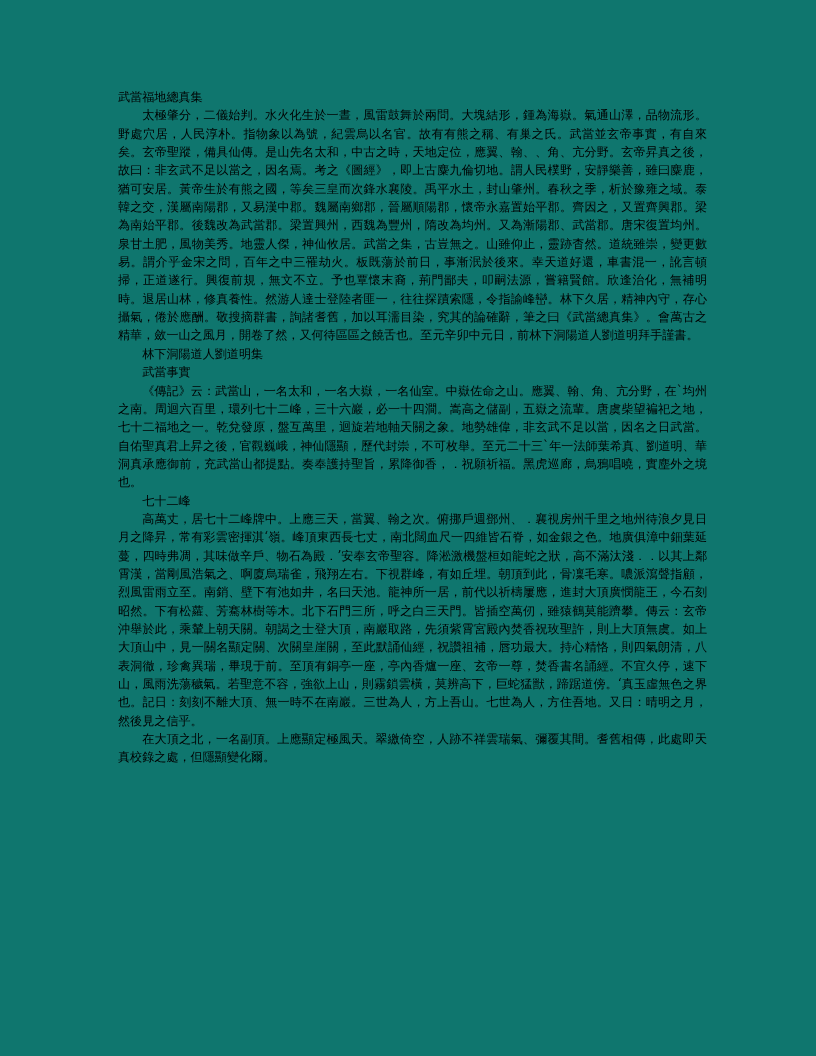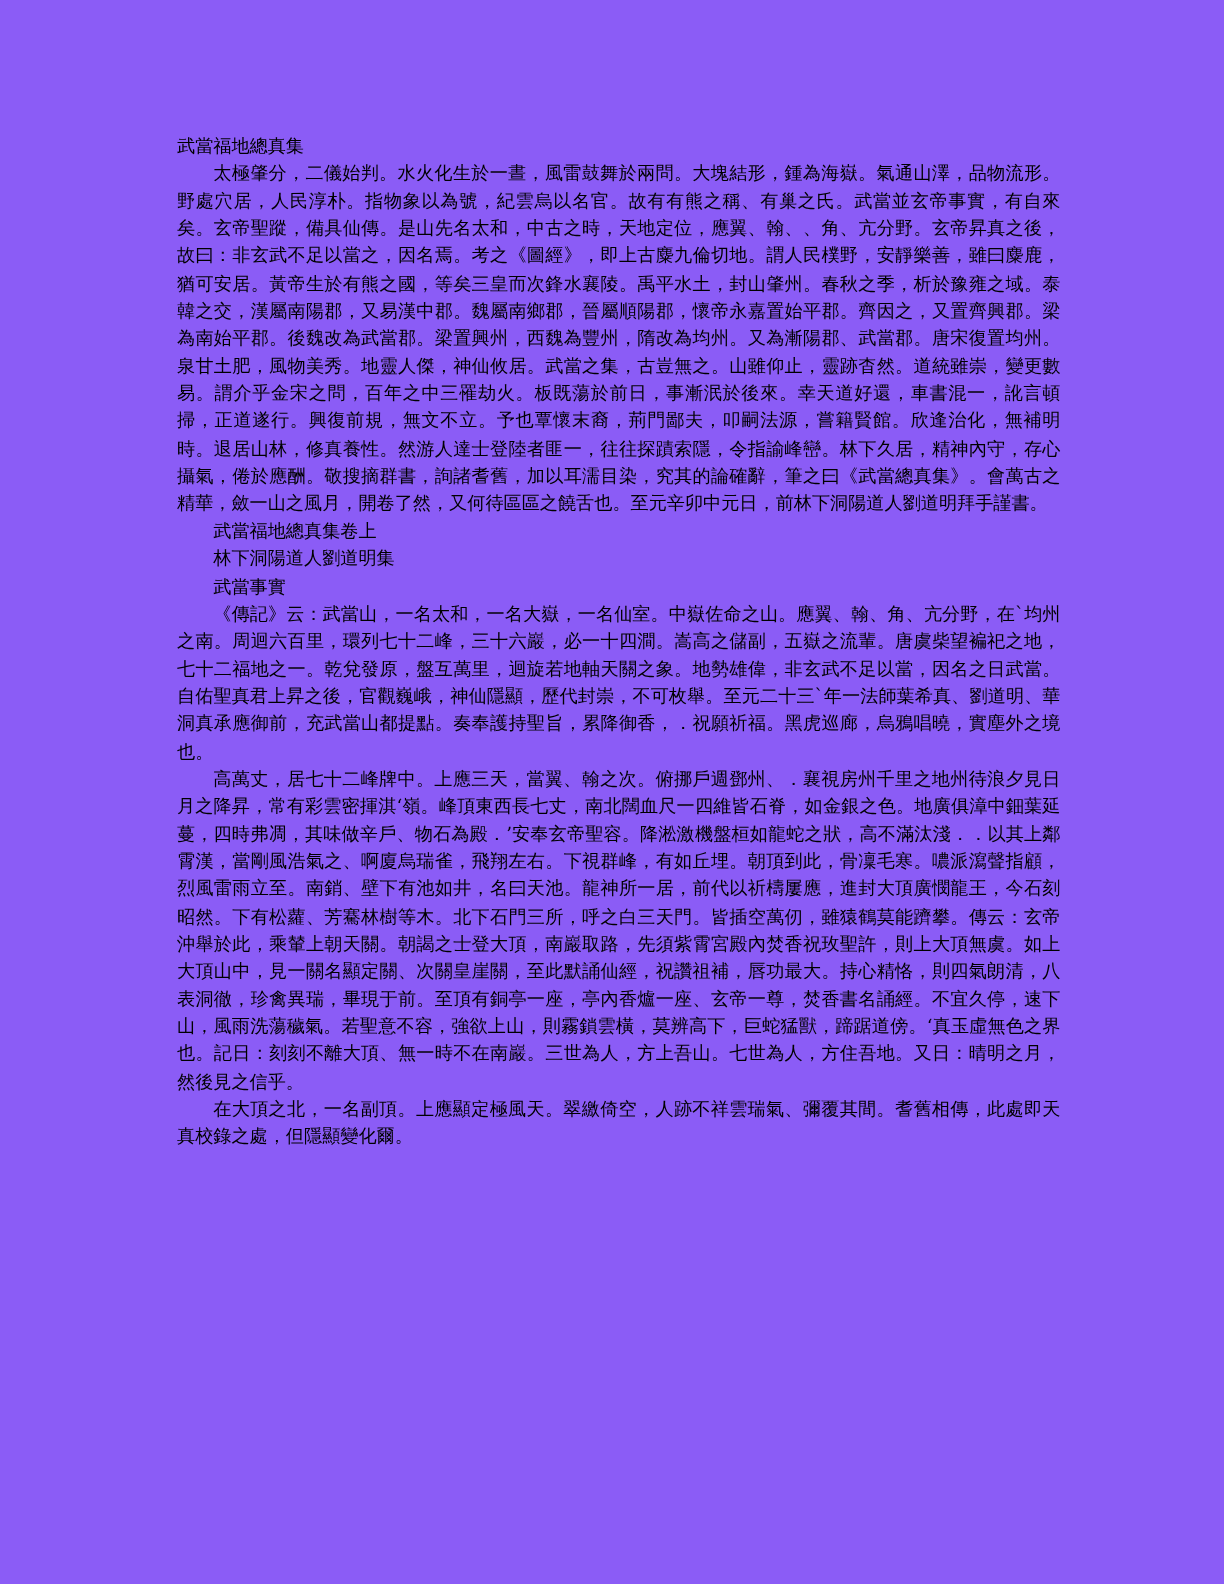--- a/index.html
+++ b/index.html
@@ -13,21 +13,21 @@
     font-family: "DejaVu Serif", "Liberation Serif", serif;
     color: #000000;
     -webkit-font-smoothing: none;
   }
   .page {
     position: relative;
     width: 816px;
     height: 1056px;
     box-sizing: border-box;
     padding: 88px 109px 0 118px;
-    background: #8b5cf6;
+    background: #0f766e;
     overflow: hidden;
   }
   .doc-body {
     font-size: 12.1px;
     line-height: 18.35px;
     text-align: justify;
     text-justify: inter-character;
     letter-spacing: 0px;
     word-break: break-all;
   }
@@ -50,29 +50,29 @@
 
 <div class="page">
   <div class="doc-body">
 
     <p class="para title">武當福地總真集</p>
 
 
 
     <p class="para">太極肇分，二儀始判。水火化生於一晝，風雷鼓舞於兩問。大塊結形，鍾為海嶽。氣通山澤，品物流形。野處穴居，人民淳朴。指物象以為號，紀雲烏以名官。故有有熊之稱、有巢之氏。武當並玄帝事實，有自來矣。玄帝聖蹤，備具仙傳。是山先名太和，中古之時，天地定位，應翼、翰、、角、亢分野。玄帝昇真之後，故曰：非玄武不足以當之，因名焉。考之《圖經》，即上古麋九倫切地。謂人民樸野，安靜樂善，雖曰麋鹿，猶可安居。黃帝生於有熊之國，等矣三皇而次鋒水襄陵。禹平水土，封山肇州。春秋之季，析於豫雍之域。泰韓之交，漢屬南陽郡，又易漢中郡。魏屬南鄉郡，晉屬順陽郡，懷帝永嘉置始平郡。齊因之，又置齊興郡。梁為南始平郡。後魏改為武當郡。梁置興州，西魏為豐州，隋改為均州。又為漸陽郡、武當郡。唐宋復置均州。泉甘土肥，風物美秀。地靈人傑，神仙攸居。武當之集，古豈無之。山雖仰止，靈跡杳然。道統雖崇，變更數易。謂介乎金宋之問，百年之中三罹劫火。板既蕩於前日，事漸泯於後來。幸天道好還，車書混一，訛言頓掃，正道遂行。興復前規，無文不立。予也覃懷末裔，荊門鄙夫，叩嗣法源，嘗籍賢館。欣逢治化，無補明時。退居山林，修真養性。然游人達士登陸者匪一，往往探蹟索隱，令指諭峰巒。林下久居，精神內守，存心攝氣，倦於應酬。敬搜摘群書，詢諸耆舊，加以耳濡目染，究其的論確辭，筆之曰《武當總真集》。會萬古之精華，斂一山之風月，開卷了然，又何待區區之饒舌也。至元辛卯中元日，前林下洞陽道人劉道明拜手謹書。</p>
 
-    <p class="para heading">武當福地總真集卷上</p>
 
     <p class="para heading">林下洞陽道人劉道明集</p>
 
     <p class="para heading">武當事實</p>
 
     <p class="para">《傳記》云：武當山，一名太和，一名大嶽，一名仙室。中嶽佐命之山。應翼、翰、角、亢分野，在ˋ均州之南。周迴六百里，環列七十二峰，三十六巖，必一十四澗。嵩高之儲副，五嶽之流輩。唐虞柴望褊祀之地，七十二福地之一。乾兌發原，盤互萬里，迴旋若地軸天關之象。地勢雄偉，非玄武不足以當，因名之日武當。自佑聖真君上昇之後，官觀巍峨，神仙隱顯，歷代封崇，不可枚舉。至元二十三ˋ年一法師葉希真、劉道明、華洞真承應御前，充武當山都提點。奏奉護持聖旨，累降御香，．祝願祈福。黑虎巡廊，烏鴉唱曉，實塵外之境也。</p>
 
 
+    <p class="para heading">七十二峰</p>
 
 
     <p class="para">高萬丈，居七十二峰牌中。上應三天，當翼、翰之次。俯挪戶週鄧州、．襄視房州千里之地州待浪夕見日月之降昇，常有彩雲密揮淇‘嶺。峰頂東西長七丈，南北闊血尺一四維皆石脊，如金銀之色。地廣俱漳中鈿葉延蔓，四時弗凋，其味做辛戶、物石為殿．’安奉玄帝聖容。降淞激機盤桓如龍蛇之狀，高不滿汰淺．．以其上鄰霄漢，當剛風浩氣之、啊廈烏瑞雀，飛翔左右。下視群峰，有如丘埋。朝頂到此，骨凜毛寒。噥派瀉聲指顧，烈風雷雨立至。南銷、壁下有池如井，名曰天池。龍神所一居，前代以祈檮屢應，進封大頂廣憫龍王，今石刻昭然。下有松蘿、芳騫林樹等木。北下石門三所，呼之白三天門。皆插空萬仞，雖猿鶴莫能躋攀。傳云：玄帝沖舉於此，乘輦上朝天關。朝謁之士登大頂，南巖取路，先須紫霄宮殿內焚香祝玫聖許，則上大頂無虞。如上大頂山中，見一關名顯定關、次關皇崖關，至此默誦仙經，祝讚祖補，唇功最大。持心精恪，則四氣朗清，八表洞徹，珍禽異瑞，畢現于前。至頂有銅亭一座，亭內香爐一座、玄帝一尊，焚香書名誦經。不宜久停，速下山，風雨洗蕩穢氣。若聖意不容，強欲上山，則霧鎖雲橫，莫辨高下，巨蛇猛獸，蹄踞道傍。‘真玉虛無色之界也。記日：刻刻不離大頂、無一時不在南巖。三世為人，方上吾山。七世為人，方住吾地。又日：晴明之月，然後見之信乎。</p>
 
 
     <p class="para">在大頂之北，一名副頂。上應顯定極風天。翠繳倚空，人跡不祥雲瑞氣、彌覆其間。耆舊相傳，此處即天真校錄之處，但隱顯變化爾。</p>
 
   </div>
 </div>
 

